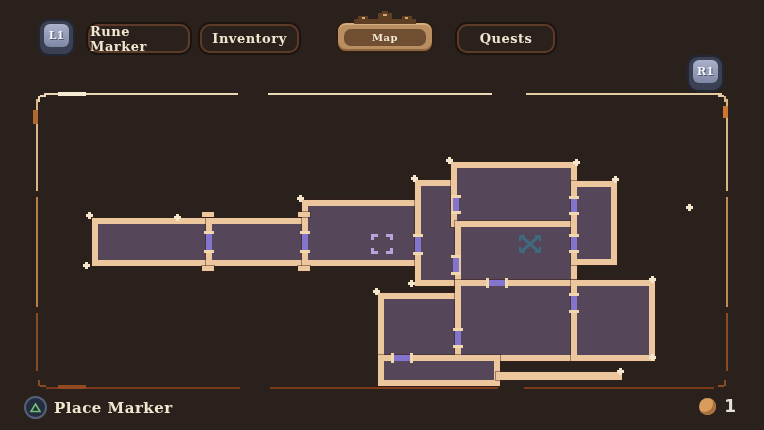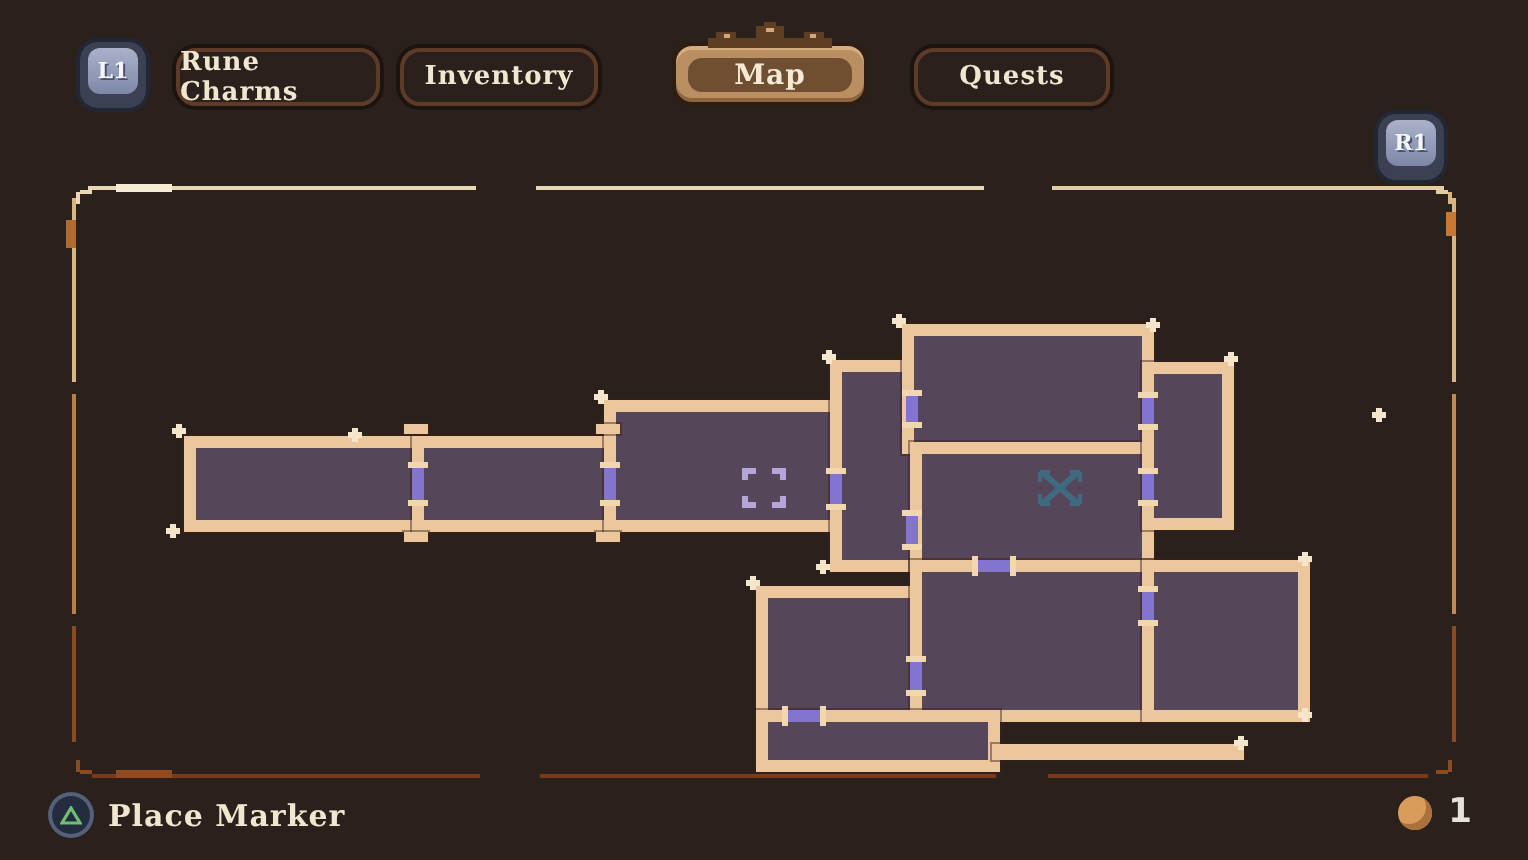--- a/index.html
+++ b/index.html
@@ -17,21 +17,21 @@
             font-size:11px;font-weight:bold;color:#f4f6fa;text-shadow:1px 1px 0 #4a5168;}
   .shoulder.l{left:40px;} .shoulder.r{left:689px;margin-top:36px;}
 
   .tab{position:absolute;top:24px;height:25px;border:2px solid #5e3b28;border-radius:10px;
        box-shadow:0 0 0 2px #1c1410;display:flex;align-items:center;justify-content:center;
        color:#f1e6d0;font-weight:bold;font-size:13px;letter-spacing:.5px;cursor:pointer;}
   .tab.active-wrap{top:21px;height:28px;border:2px solid #2e1d12;border-radius:10px;
        background:#b98e60;box-shadow:inset 0 2px 0 #d6ad7c, inset 0 -2px 0 #8d6540;}
   .tab.active-wrap .inner{position:absolute;left:6px;right:6px;top:6px;bottom:5px;
        background:#6f4e32;border-radius:7px;display:flex;align-items:center;justify-content:center;
-       color:#f3e9d4;font-weight:bold;font-size:14px;}
+       color:#f3e9d4;font-weight:bold;font-size:10px;}
   .crown{position:absolute;left:50%;transform:translateX(-50%);top:-12px;width:66px;height:13px;}
 
   
   .map-panel{position:absolute;left:0;top:64px;width:764px;height:330px;}
   .seg{position:absolute;}
   .room{position:absolute;background:#564659;border:6px solid #ecc79e;
         box-sizing:border-box;box-shadow:0 0 0 1px rgba(60,30,25,.45);}
   .bar{position:absolute;background:#ecc79e;box-shadow:0 0 0 1px rgba(60,30,25,.45);}
   .door{position:absolute;background:#8374cd;}
   .door.v::before,.door.v::after{content:"";position:absolute;left:-2px;width:10px;height:3px;background:#f0d7ae;}
@@ -57,21 +57,21 @@
 </head>
 <body>
 
 <div class="screen">
 
   <header class="topbar">
     <div class="shoulder l">
       <div class="cap">L1</div>
     </div>
 
-    <div class="tab" style="left:88px;width:98px;">Rune Charms</div>
+    <div class="tab" style="left:88px;width:98px;">Rune Marker</div>
     <div class="tab" style="left:200px;width:95px;">Inventory</div>
 
     <div class="tab active-wrap" style="left:336px;width:94px;">
       <svg class="crown" viewBox="0 0 66 13">
         <rect x="2" y="8" width="62" height="5" fill="#5f3f24"></rect>
         <rect x="6" y="5" width="10" height="4" fill="#5f3f24"></rect>
         <rect x="50" y="5" width="10" height="4" fill="#5f3f24"></rect>
         <rect x="26" y="2" width="14" height="7" fill="#5f3f24"></rect>
         <rect x="30" y="0" width="6" height="4" fill="#5f3f24"></rect>
         <rect x="10" y="6" width="3" height="2" fill="#d3a876"></rect>

